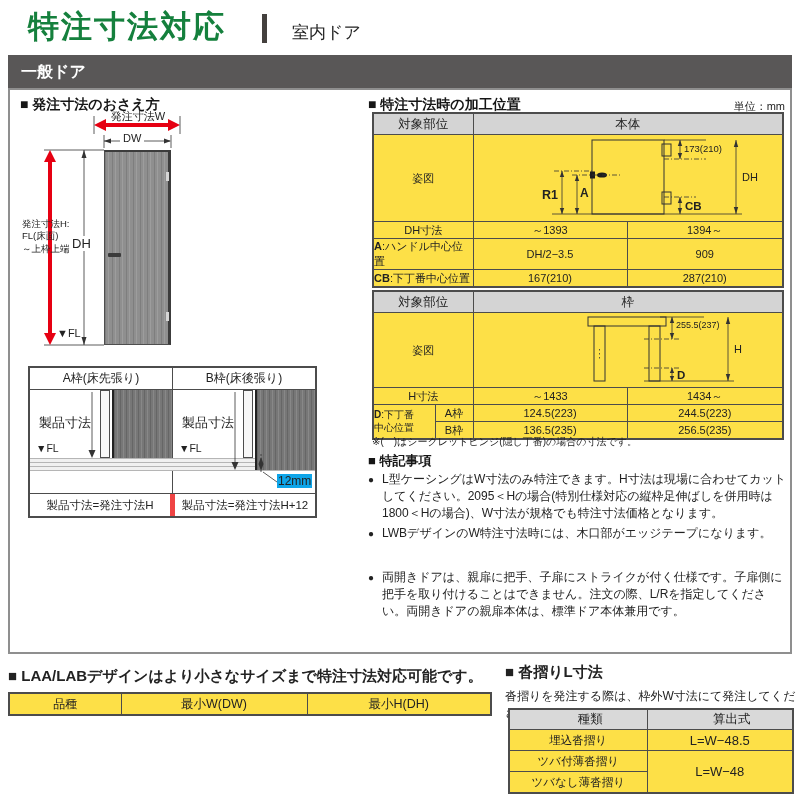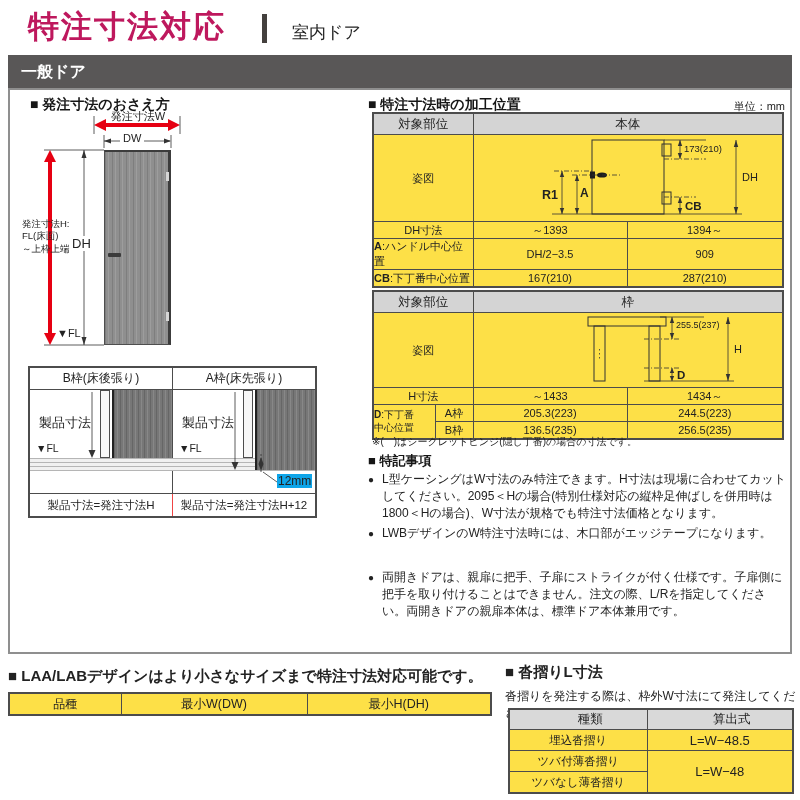--- a/index.html
+++ b/index.html
@@ -1,20 +1,20 @@
 <!DOCTYPE html>
 <html><head>
 <meta charset="utf-8">
 <style>
   html,body{margin:0;padding:0;}
   body{width:800px;height:800px;position:relative;background:#fff;
        font-family:"Liberation Sans","DejaVu Sans",sans-serif;color:#222;overflow:hidden;}
   .abs{position:absolute;}
   
-  .page-title{left:28px;top:6px;font-size:31px;font-weight:bold;letter-spacing:2px;color:#be185d;}
+  .page-title{left:28px;top:6px;font-size:31px;font-weight:bold;letter-spacing:2px;color:#15803d;}
   .title-divider{left:262px;top:14px;width:5px;height:29px;background:#44403e;}
   .page-subtitle{left:292px;top:21px;font-size:17px;color:#222;}
   .category-bar{left:8px;top:55px;width:784px;height:33px;background:#595757;color:#fff;
                 font-size:16px;font-weight:bold;line-height:33px;padding-left:13px;box-sizing:border-box;}
   .content-box{left:8px;top:88px;width:784px;height:566px;border:2px solid #8f8f8f;box-sizing:border-box;background:#fff;}
   .sec-title{font-size:14px;font-weight:bold;color:#161616;}
   .unit{font-size:11px;}
   
   .door-dia{left:20px;top:108px;width:340px;height:246px;}
   .door-dia .lbl{position:absolute;font-size:11px;}
@@ -38,21 +38,21 @@
   .post{position:absolute;left:70px;top:0;width:10px;height:68px;background:#f7f7f7;border:1px solid #4c4c4c;box-sizing:border-box;z-index:2;}
   .slab{position:absolute;left:82px;top:0;right:0;background:#777;z-index:3;
       background-image:repeating-linear-gradient(90deg,rgba(0,0,0,.14) 0 1px,transparent 1px 3px,rgba(255,255,255,.12) 3px 4px,transparent 4px 6px);
       border-left:2px solid #222;box-sizing:border-box;}
   .slab.a{height:68px;} .slab.b{height:80px;}
   .prod-lbl{position:absolute;left:9px;top:24px;font-size:13px;z-index:4;}
   .fl-lbl{position:absolute;left:6px;top:52px;font-size:10.5px;z-index:4;}
   .mm12{position:absolute;left:104px;top:84px;font-size:12px;z-index:5;background:#0ea5e9;padding:0 1px;}
   .abt .frow{display:flex;height:22px;border-top:1px solid #4c4c4c;}
   .abt .frow div{flex:1;text-align:center;font-size:11.5px;line-height:22px;}
-  .abt .frow div+div{border-left:1px solid #ef4444;}
+  .abt .frow div+div{border-left:5px solid #ef4444;}
   .halfsvg{position:absolute;left:0;top:0;z-index:4;}
   
   table.t{position:absolute;border-collapse:collapse;table-layout:fixed;background:#fde047;}
   table.t{border:2px solid #4c4c4c;}
   table.t td{border:1px solid #4c4c4c;padding:0;font-size:11px;vertical-align:middle;}
   table.t .th td{background:#d4d4d4;font-size:12.5px;text-align:center;height:20px;}
   td.c{text-align:center;}
   td.lbl{padding-left:3px;font-size:10.5px;}
   tr.r td{height:16px;}
   td.diag{}
@@ -81,21 +81,21 @@
 </style>
 </head>
 <body>
 
 <div class="abs page-title">特注寸法対応</div>
 <div class="abs title-divider"></div>
 <div class="abs page-subtitle">室内ドア</div>
 <div class="abs category-bar">一般ドア</div>
 <div class="abs content-box"></div>
 
-<div class="abs sec-title" style="left:30px;top:96px;">■ 発注寸法のおさえ方</div>
+<div class="abs sec-title" style="left:20px;top:96px;">■ 発注寸法のおさえ方</div>
 
 <div class="abs door-dia">
   <svg width="340" height="246" viewBox="0 0 340 246">
 
     <line class="red" x1="84" y1="17" x2="150" y2="17"></line>
     <polygon class="redarr" points="74,17 86,11 86,23"></polygon>
     <polygon class="redarr" points="160,17 148,11 148,23"></polygon>
     <line class="thin" x1="74" y1="8" x2="74" y2="26"></line>
     <line class="thin" x1="160" y1="8" x2="160" y2="26"></line>
 
@@ -127,22 +127,22 @@
   <div class="abs orderh-label">
     <span style="display:block">発注寸法H:</span>
     <span style="display:block">FL(床面)</span>
     <span style="display:block">～上枠上端</span>
   </div>
   <div class="lbl" style="left:37px;top:219px;">▼FL</div>
 </div>
 
 <div class="abs abt">
   <div class="hdr">
+    <div>A枠(床先張り)</div>
     <div>B枠(床後張り)</div>
-    <div>A枠(床先張り)</div>
   </div>
   <div class="pic">
     <div class="floorband"></div>
     <div class="half">
       <div class="prod-lbl">製品寸法</div>
       <div class="fl-lbl">▼FL</div>
       <div class="post"></div>
       <div class="slab a"></div>
       <svg class="halfsvg" width="143" height="103" viewBox="0 0 143 103">
         <line class="thin" x1="62" y1="2" x2="62" y2="62"></line>
@@ -284,21 +284,21 @@
     <td colspan="2" class="c">H寸法</td>
     <td class="c">～1433</td>
     <td class="c">1434～</td>
   </tr>
   <tr class="r">
     <td rowspan="2" class="lbl" style="font-size:10px;line-height:1.25;">
       <span style="display:block;"><b>D</b><span>:下丁番</span></span>
       <span style="display:block;">中心位置</span>
     </td>
     <td class="c">A枠</td>
-    <td class="c">205.3(223)</td>
+    <td class="c">124.5(223)</td>
     <td class="c">244.5(223)</td>
   </tr>
   <tr class="r">
     <td class="c">B枠</td>
     <td class="c">136.5(235)</td>
     <td class="c">256.5(235)</td>
   </tr>
 </tbody>
   </table>
 

